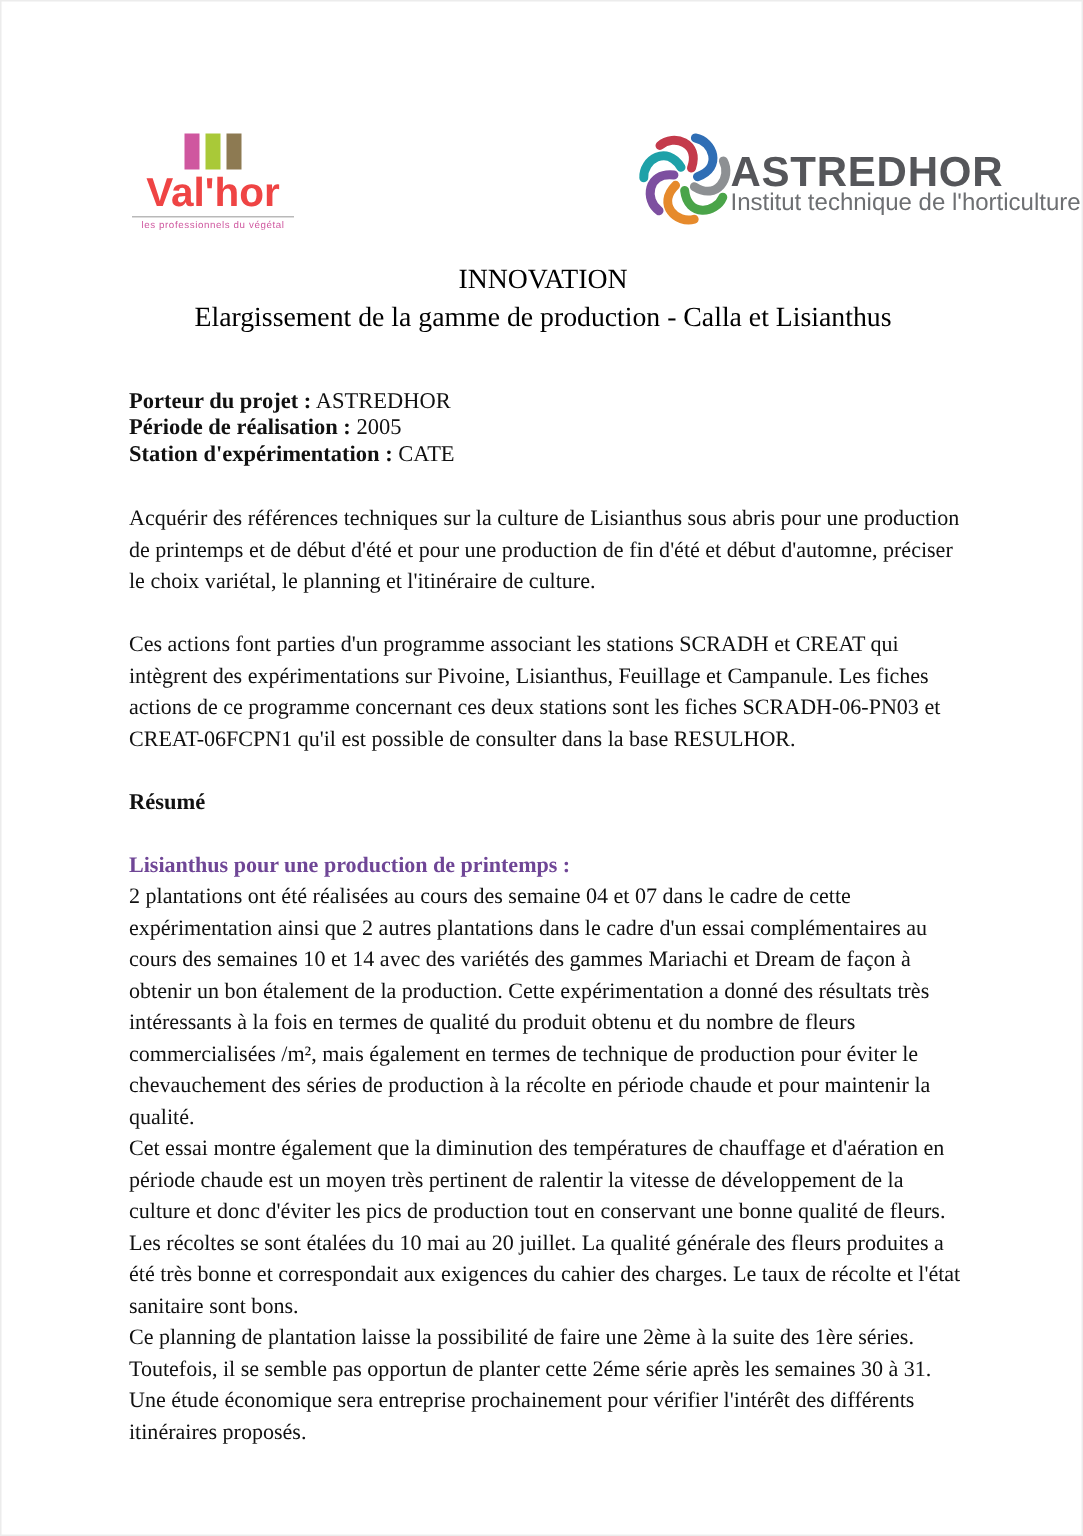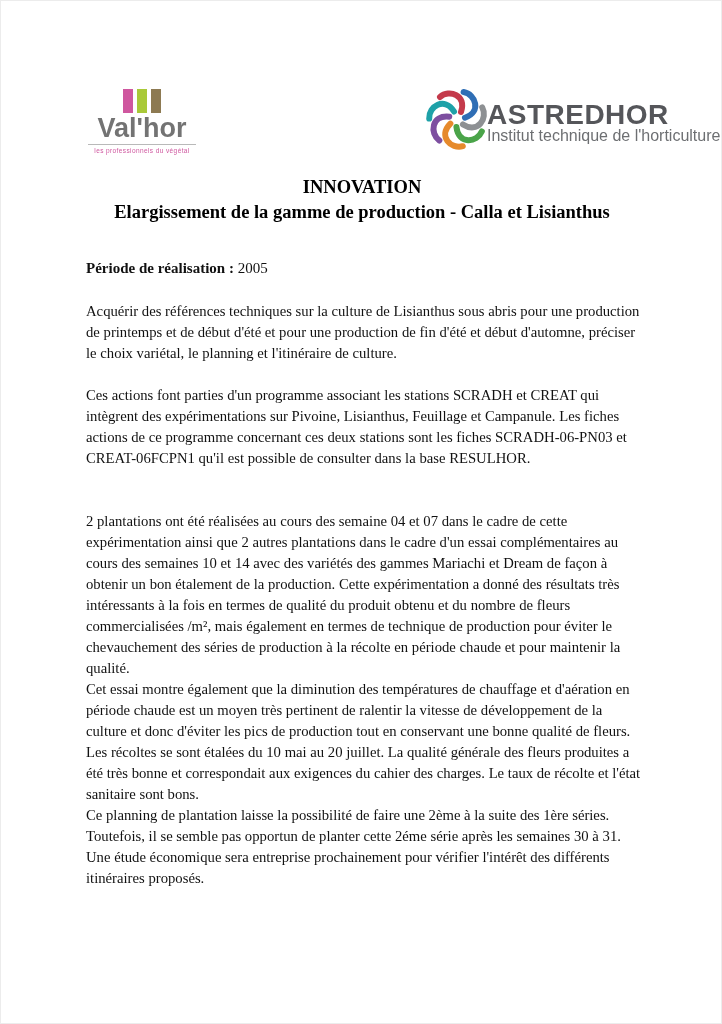--- a/index.html
+++ b/index.html
@@ -15,32 +15,32 @@
   }
   
   .header{position:absolute;top:86px;left:0;width:722px;height:80px;}
   .valhor{position:absolute;left:85px;top:2px;width:112px;text-align:center;
           font-family:"Liberation Sans","DejaVu Sans",sans-serif;}
   .valhor-bars{display:flex;justify-content:center;gap:4px;height:24px;margin-bottom:1px;}
   .valhor-bars span{width:10px;height:24px;display:block;}
   .vb1{background:#cf579f;}
   .vb2{background:#a9c938;}
   .vb3{background:#8d7a52;}
-  .valhor-name{color:#737373;font-weight:bold;font-size:27px;line-height:28px;letter-spacing:0px;}
+  .valhor-name{color:#ef4444;font-weight:bold;font-size:27px;line-height:28px;letter-spacing:0px;}
   .valhor-rule{border-top:1px solid #b9b9b9;margin:2px 2px 2px 2px;}
   .valhor-tagline{color:#cf579f;font-size:6.5px;letter-spacing:0.4px;white-space:nowrap;}
   .astredhor{position:absolute;left:424px;top:0px;display:flex;align-items:center;
              font-family:"Liberation Sans","DejaVu Sans",sans-serif;}
   .flower{width:64px;height:64px;flex:0 0 auto;}
   .astredhor-text{margin-left:-2px;margin-top:4px;}
   .astredhor-name{color:#55565a;font-weight:bold;font-size:28px;line-height:28px;letter-spacing:0.5px;}
   .astredhor-tagline{color:#6d6f72;font-size:16px;line-height:13px;margin-top:0px;}
   
   .title-block{position:absolute;top:174px;left:0;width:722px;text-align:center;
-               font-weight:bold;font-size:18.5px;line-height:24.5px;color:#000;}
+               font-weight:normal;font-size:18.5px;line-height:24.5px;color:#000;}
   
   .content{position:absolute;top:259px;left:85px;width:558px;font-size:14.7px;
            line-height:21px;color:#111;}
   .details{font-size:15px;line-height:17.3px;margin-bottom:24px;}
   .details b{font-weight:bold;}
   p.body, div.body{margin:0;}
   .gap{height:21px;}
   .resume-heading{font-weight:bold;font-size:15px;margin:0;}
   .spring-heading{font-weight:bold;color:#6f4696;margin:0;font-size:14.7px;}
 </style>
@@ -84,35 +84,45 @@
 
   <div class="title-block">
     <div>INNOVATION</div>
     <div>Elargissement de la gamme de production - Calla et Lisianthus</div>
   </div>
 
   <div class="content">
 
     <div class="details">
       <div>
+        <b>Porteur du projet :</b>
+        <span>ASTREDHOR</span>
+      </div>
+      <div>
         <b>Période de réalisation :</b>
         <span>2005</span>
+      </div>
+      <div>
+        <b>Station d'expérimentation :</b>
+        <span>CATE</span>
       </div>
     </div>
 
     <div class="body">Acquérir des références techniques sur la culture de Lisianthus sous abris pour une production de printemps et de début d'été et pour une production de fin d'été et début d'automne, préciser le choix variétal, le planning et l'itinéraire de culture.</div>
 
     <div class="gap"></div>
 
     <p class="body">Ces actions font parties d'un programme associant les stations SCRADH et CREAT qui intègrent des expérimentations sur Pivoine, Lisianthus, Feuillage et Campanule. Les fiches actions de ce programme concernant ces deux stations sont les fiches SCRADH-06-PN03 et CREAT-06FCPN1 qu'il est possible de consulter dans la base RESULHOR.</p>
 
     <div class="gap"></div>
 
+    <p class="resume-heading">Résumé</p>
 
     <div class="gap"></div>
 
+    <p class="spring-heading">Lisianthus pour une production de printemps :</p>
     <div class="body">2 plantations ont été réalisées au cours des semaine 04 et 07 dans le cadre de cette expérimentation ainsi que 2 autres plantations dans le cadre d'un essai complémentaires au cours des semaines 10 et 14 avec des variétés des gammes Mariachi et Dream de façon à obtenir un bon étalement de la production. Cette expérimentation a donné des résultats très intéressants à la fois en termes de qualité du produit obtenu et du nombre de fleurs commercialisées /m², mais également en termes de technique de production pour éviter le chevauchement des séries de production à la récolte en période chaude et pour maintenir la qualité.</div>
     <div class="body">Cet essai montre également que la diminution des températures de chauffage et d'aération en période chaude est un moyen très pertinent de ralentir la vitesse de développement de la culture et donc d'éviter les pics de production tout en conservant une bonne qualité de fleurs. Les récoltes se sont étalées du 10 mai au 20 juillet. La qualité générale des fleurs produites a été très bonne et correspondait aux exigences du cahier des charges. Le taux de récolte et l'état sanitaire sont bons.</div>
     <div class="body">Ce planning de plantation laisse la possibilité de faire une 2ème à la suite des 1ère séries. Toutefois, il se semble pas opportun de planter cette 2éme série après les semaines 30 à 31. Une étude économique sera entreprise prochainement pour vérifier l'intérêt des différents itinéraires proposés.</div>
 
   </div>
 
 </div>
 
 </body></html>

